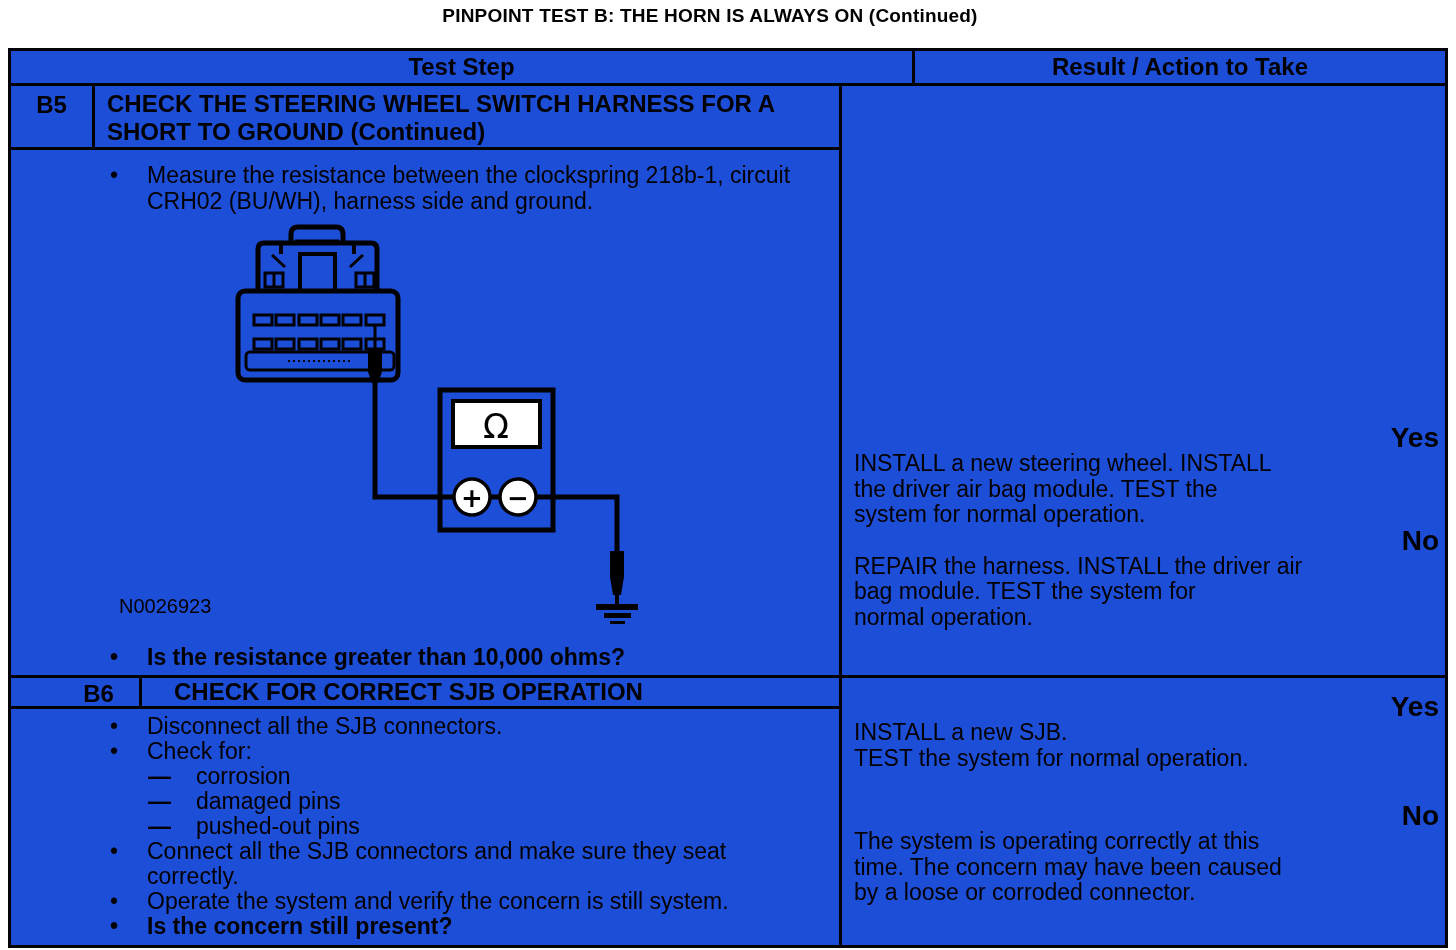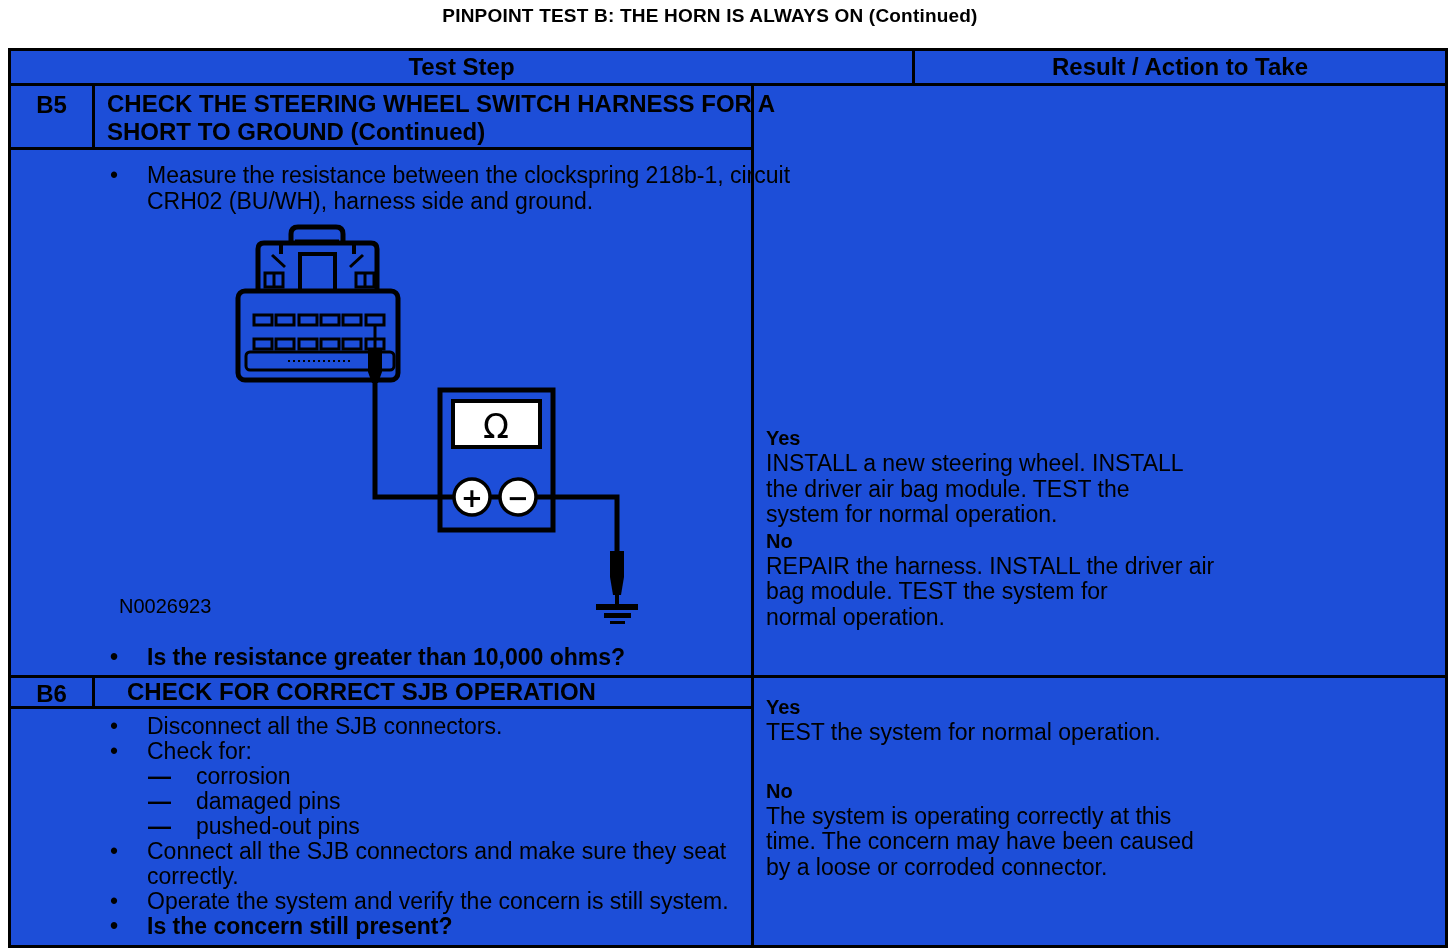--- a/index.html
+++ b/index.html
@@ -16,41 +16,41 @@
     position:absolute;left:8px;top:48px;width:1440px;height:900px;
     border:3px solid #000;box-sizing:border-box;display:flex;flex-direction:column;background:#1d4ed8;
   }
   .hdr-row{height:35px;flex-shrink:0;border-bottom:3px solid #000;display:flex;box-sizing:border-box;}
   .col-left{width:901px;flex-shrink:0;box-sizing:border-box;}
   .col-right{flex:1;border-left:3px solid #000;box-sizing:border-box;}
   .hdr-cell{font-size:24px;font-weight:bold;text-align:center;line-height:31px;}
   .band{display:flex;box-sizing:border-box;}
   .band-b5{height:592px;flex-shrink:0;border-bottom:3px solid #000;}
   .band-b6{flex:1;}
-  .band-left{width:740px;flex-shrink:0;display:flex;flex-direction:column;box-sizing:border-box;}
+  .band-left{width:828px;flex-shrink:0;display:flex;flex-direction:column;box-sizing:border-box;}
   .band-right{flex:1;border-left:3px solid #000;box-sizing:border-box;display:flex;flex-direction:column;
     padding-left:12px;padding-right:6px;}
   .title-bar{border-bottom:3px solid #000;display:flex;box-sizing:border-box;flex-shrink:0;}
   .title-bar-b5{height:64px;}
-  .title-bar-b6{height:31px;}
+  .title-bar-b6{height:31px;padding-left:47px;}
   .id-cell{width:84px;flex-shrink:0;border-right:3px solid #000;box-sizing:border-box;
     text-align:center;font-weight:bold;font-size:24px;padding-top:5px;}
   .step-title{font-weight:bold;font-size:24px;line-height:28px;padding:4px 0 0 12px;white-space:nowrap;}
   .cell-content{flex:1;position:relative;box-sizing:border-box;}
   .li{display:flex;font-size:23px;line-height:26px;padding-left:99px;}
   .li .marker{width:37px;flex-shrink:0;}
   .li-dash{display:flex;font-size:23px;line-height:25px;padding-left:137px;}
   .li-dash .marker{width:48px;flex-shrink:0;font-weight:bold;}
   .li .text,.li-dash .text{white-space:nowrap;}
   .b6-list .li{line-height:25px;}
   .bold{font-weight:bold;}
   .figure-wrap{position:relative;height:400px;margin-top:10px;}
   .figure-svg{position:absolute;left:214px;top:0;}
   .figure-label{position:absolute;left:108px;bottom:6px;font-size:20px;}
-  .res-label{font-size:20px;font-weight:bold;line-height:26px;}
+  .res-label{font-size:28px;font-weight:bold;line-height:26px;text-align:right;}
   .res-line{font-size:23px;line-height:25.5px;white-space:nowrap;}
   .b5-result{justify-content:flex-end;padding-bottom:45px;}
   .b6-result{justify-content:flex-start;padding-top:16px;}
   .no-block-b6{margin-top:32px;}
 </style>
 </head>
 <body>
 
 <div class="page-title">PINPOINT TEST B: THE HORN IS ALWAYS ON (Continued)</div>
 
@@ -195,20 +195,21 @@
           <div class="text">Operate the system and verify the concern is still system.</div>
         </div>
         <div class="li bold">
           <div class="marker">•</div>
           <div class="text">Is the concern still present?</div>
         </div>
       </div>
     </div>
     <div class="band-right b6-result">
       <div class="res-label">Yes</div>
+      <div class="res-line">INSTALL a new SJB.</div>
       <div class="res-line">TEST the system for normal operation.</div>
       <div class="no-block-b6">
         <div class="res-label">No</div>
         <div class="res-line">The system is operating correctly at this</div>
         <div class="res-line">time. The concern may have been caused</div>
         <div class="res-line">by a loose or corroded connector.</div>
       </div>
     </div>
   </div>
 

